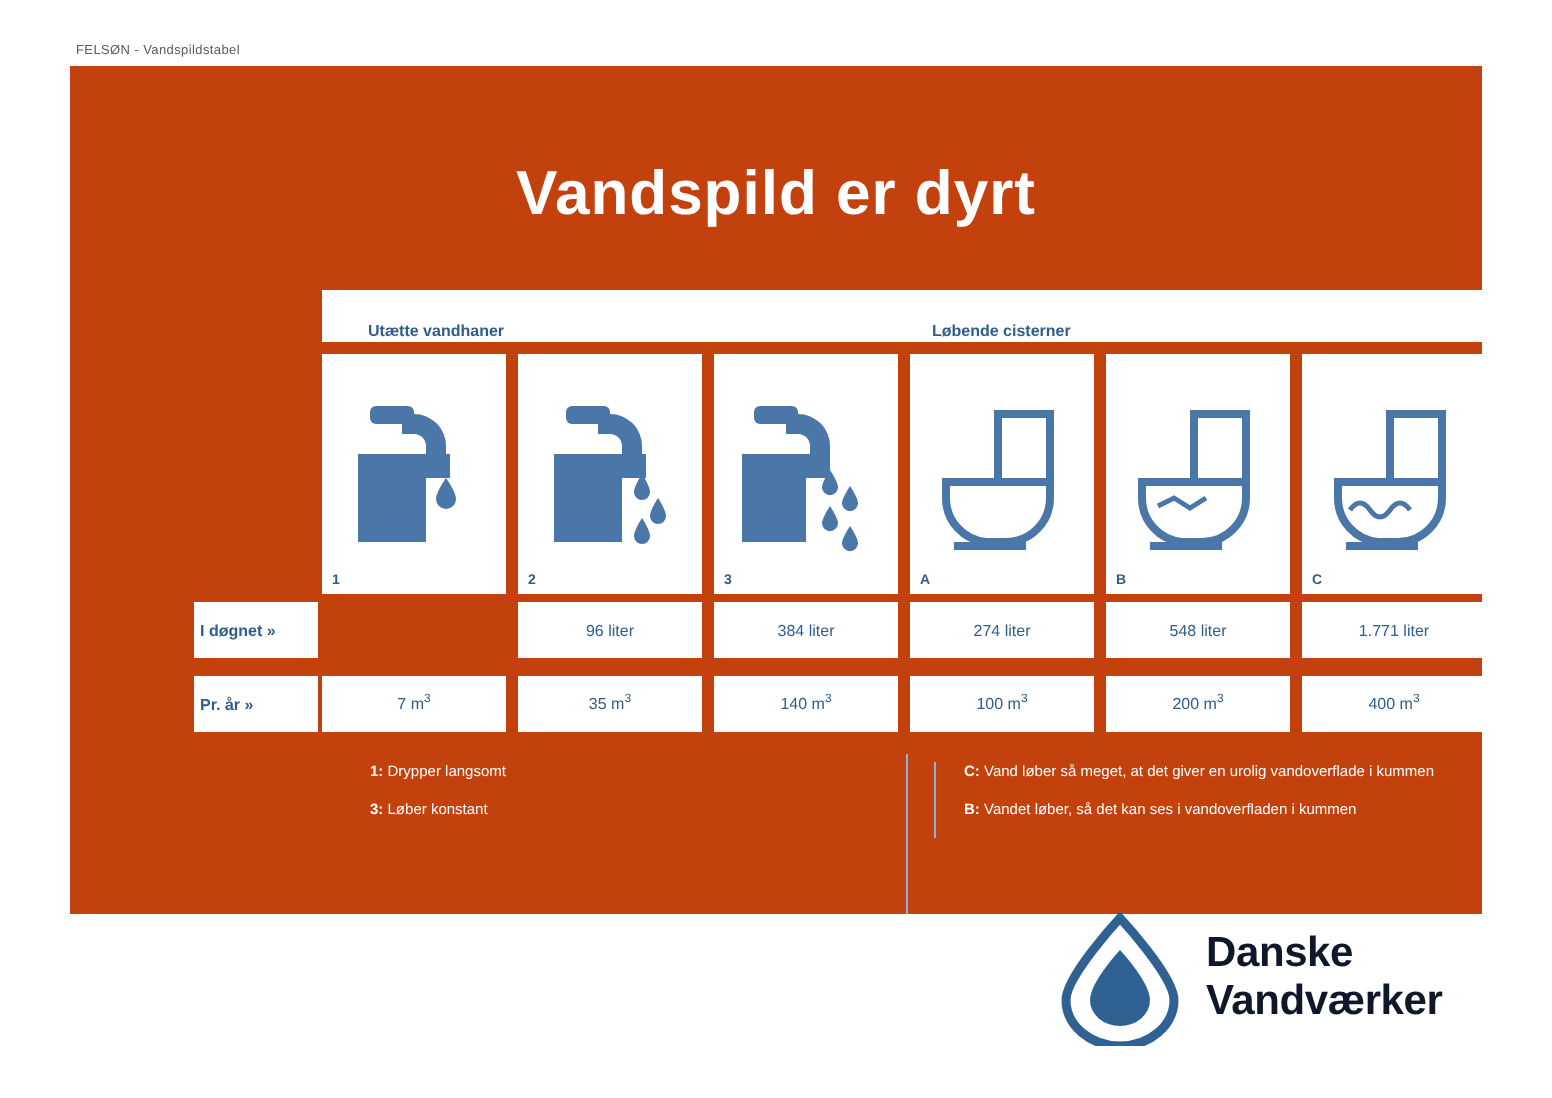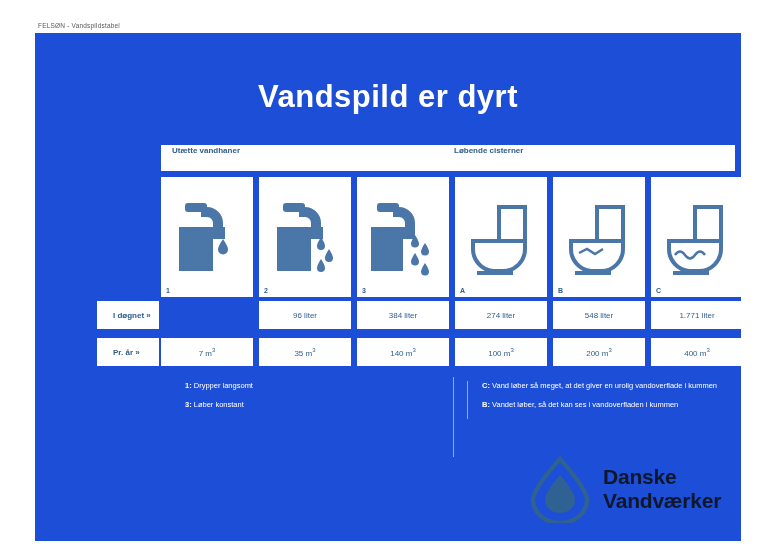--- a/index.html
+++ b/index.html
@@ -35,43 +35,44 @@
     top: 22px;
     font-size: 6.5px;
     color: #5a5a5a;
     letter-spacing: 0.2px;
   }
   .blue-panel {
     position: absolute;
     left: 35px;
     top: 33px;
     width: 706px;
-    height: 508px;
-    background: #1d4ed8;
+    height: 424px;
+    background: #c2410c;
   }
   .title {
     position: absolute;
     left: 0;
     top: 46px;
     width: 706px;
     text-align: center;
     color: #ffffff;
     font-size: 31px;
     font-weight: bold;
     letter-spacing: 0.5px;
   }
 
   
   .group-head {
     position: absolute;
     background: #ffffff;
     border: 1px solid #ffffff;
     height: 24px;
     display: flex;
-    align-items: flex-start;
+    align-items: flex-end;
+    padding-left: 12px;
   }
   .group-head span {
     font-size: 8px;
     font-weight: bold;
     color: #2f5d8c;
     padding-left: 10px;
   }
   .gh-left { left: 126px; top: 112px; width: 290px; }
   .gh-right { left: 408px; top: 112px; width: 290px; }
 
@@ -114,21 +115,21 @@
     left: 62px;
     width: 62px;
     display: flex;
     align-items: center;
     box-sizing: border-box;
   }
   .row-label span {
     font-size: 8px;
     font-weight: bold;
     color: #2f5d8c;
-    padding-left: 16px;
+    padding-left: 3px;
     text-align: center;
   }
   .cell {
     position: absolute;
     background: #ffffff;
     height: 28px;
     width: 92px;
     display: flex;
     align-items: center;
     justify-content: center;

